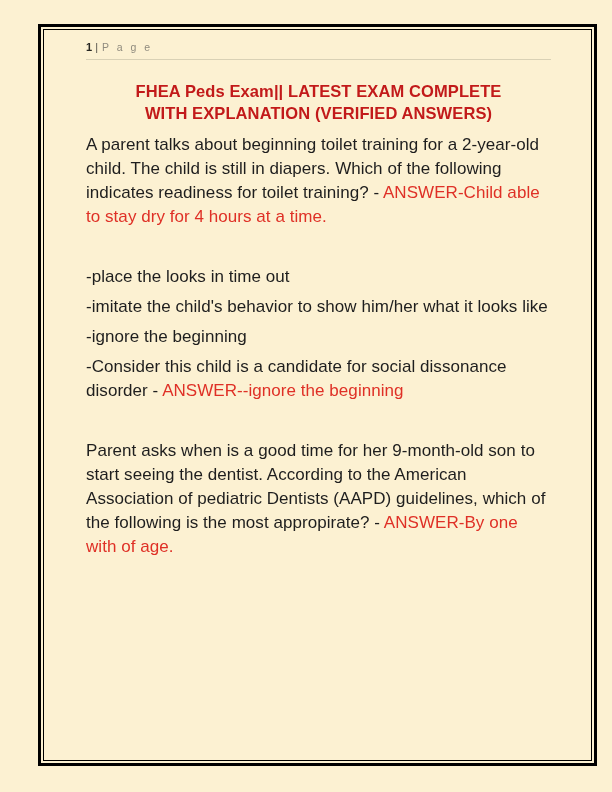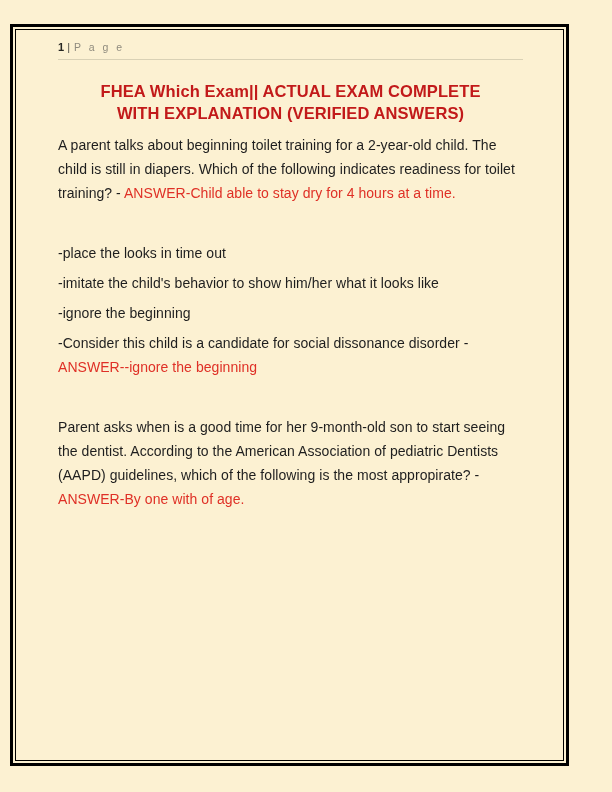--- a/index.html
+++ b/index.html
@@ -9,21 +9,21 @@
   body {
     width: 612px;
     height: 792px;
     background: var(--bg, #fcf1d2);
     font-family: "Liberation Sans", sans-serif;
     position: relative;
     overflow: hidden;
   }
   .frame-outer {
     position: absolute;
-    left: 10px;
+    left: 38px;
     top: 24px;
     width: 559px;
     height: 742px;
     border: 3px solid #000;
     padding: 2px;
     box-sizing: border-box;
   }
   .frame-inner {
     width: 100%;
     height: 100%;
@@ -57,21 +57,21 @@
     text-align: center;
     color: var(--title-red, #c21a1a);
     font-size: 16.5px;
     font-weight: bold;
     line-height: 21.6px;
     letter-spacing: 0.1px;
   }
   .doc-title .tline { display: block; }
   .body-text {
     margin-top: 9px;
-    font-size: 14px;
+    font-size: 17px;
     line-height: 24px;
     color: #1e1e1e;
     letter-spacing: 0.05px;
   }
   p.para {
     margin: 0 0 6px 0;
   }
   .answer-red {
     color: var(--answer-red, #df3026);
   }
@@ -83,21 +83,21 @@
 <body>
 
 <div class="frame-outer">
   <div class="frame-inner">
 
     <div class="page-header">
       <span class="pnum">1</span><span class="psep">|</span><span class="plabel">P a g e</span>
     </div>
 
     <h1 class="doc-title">
-      <span class="tline">FHEA Which Exam|| ACTUAL EXAM COMPLETE</span>
+      <span class="tline">FHEA Peds Exam|| LATEST EXAM COMPLETE</span>
       <span class="tline">WITH EXPLANATION (VERIFIED ANSWERS)</span>
     </h1>
 
     <div class="body-text">
 
       <p class="para"><span>A parent talks about beginning toilet training for a 2-year-old child. The child is still in diapers. Which of the following indicates readiness for toilet training? - </span><span class="answer-red">ANSWER-Child able to stay dry for 4 hours at a time.</span></p>
 
 
       <div class="spacer"></div>
 

